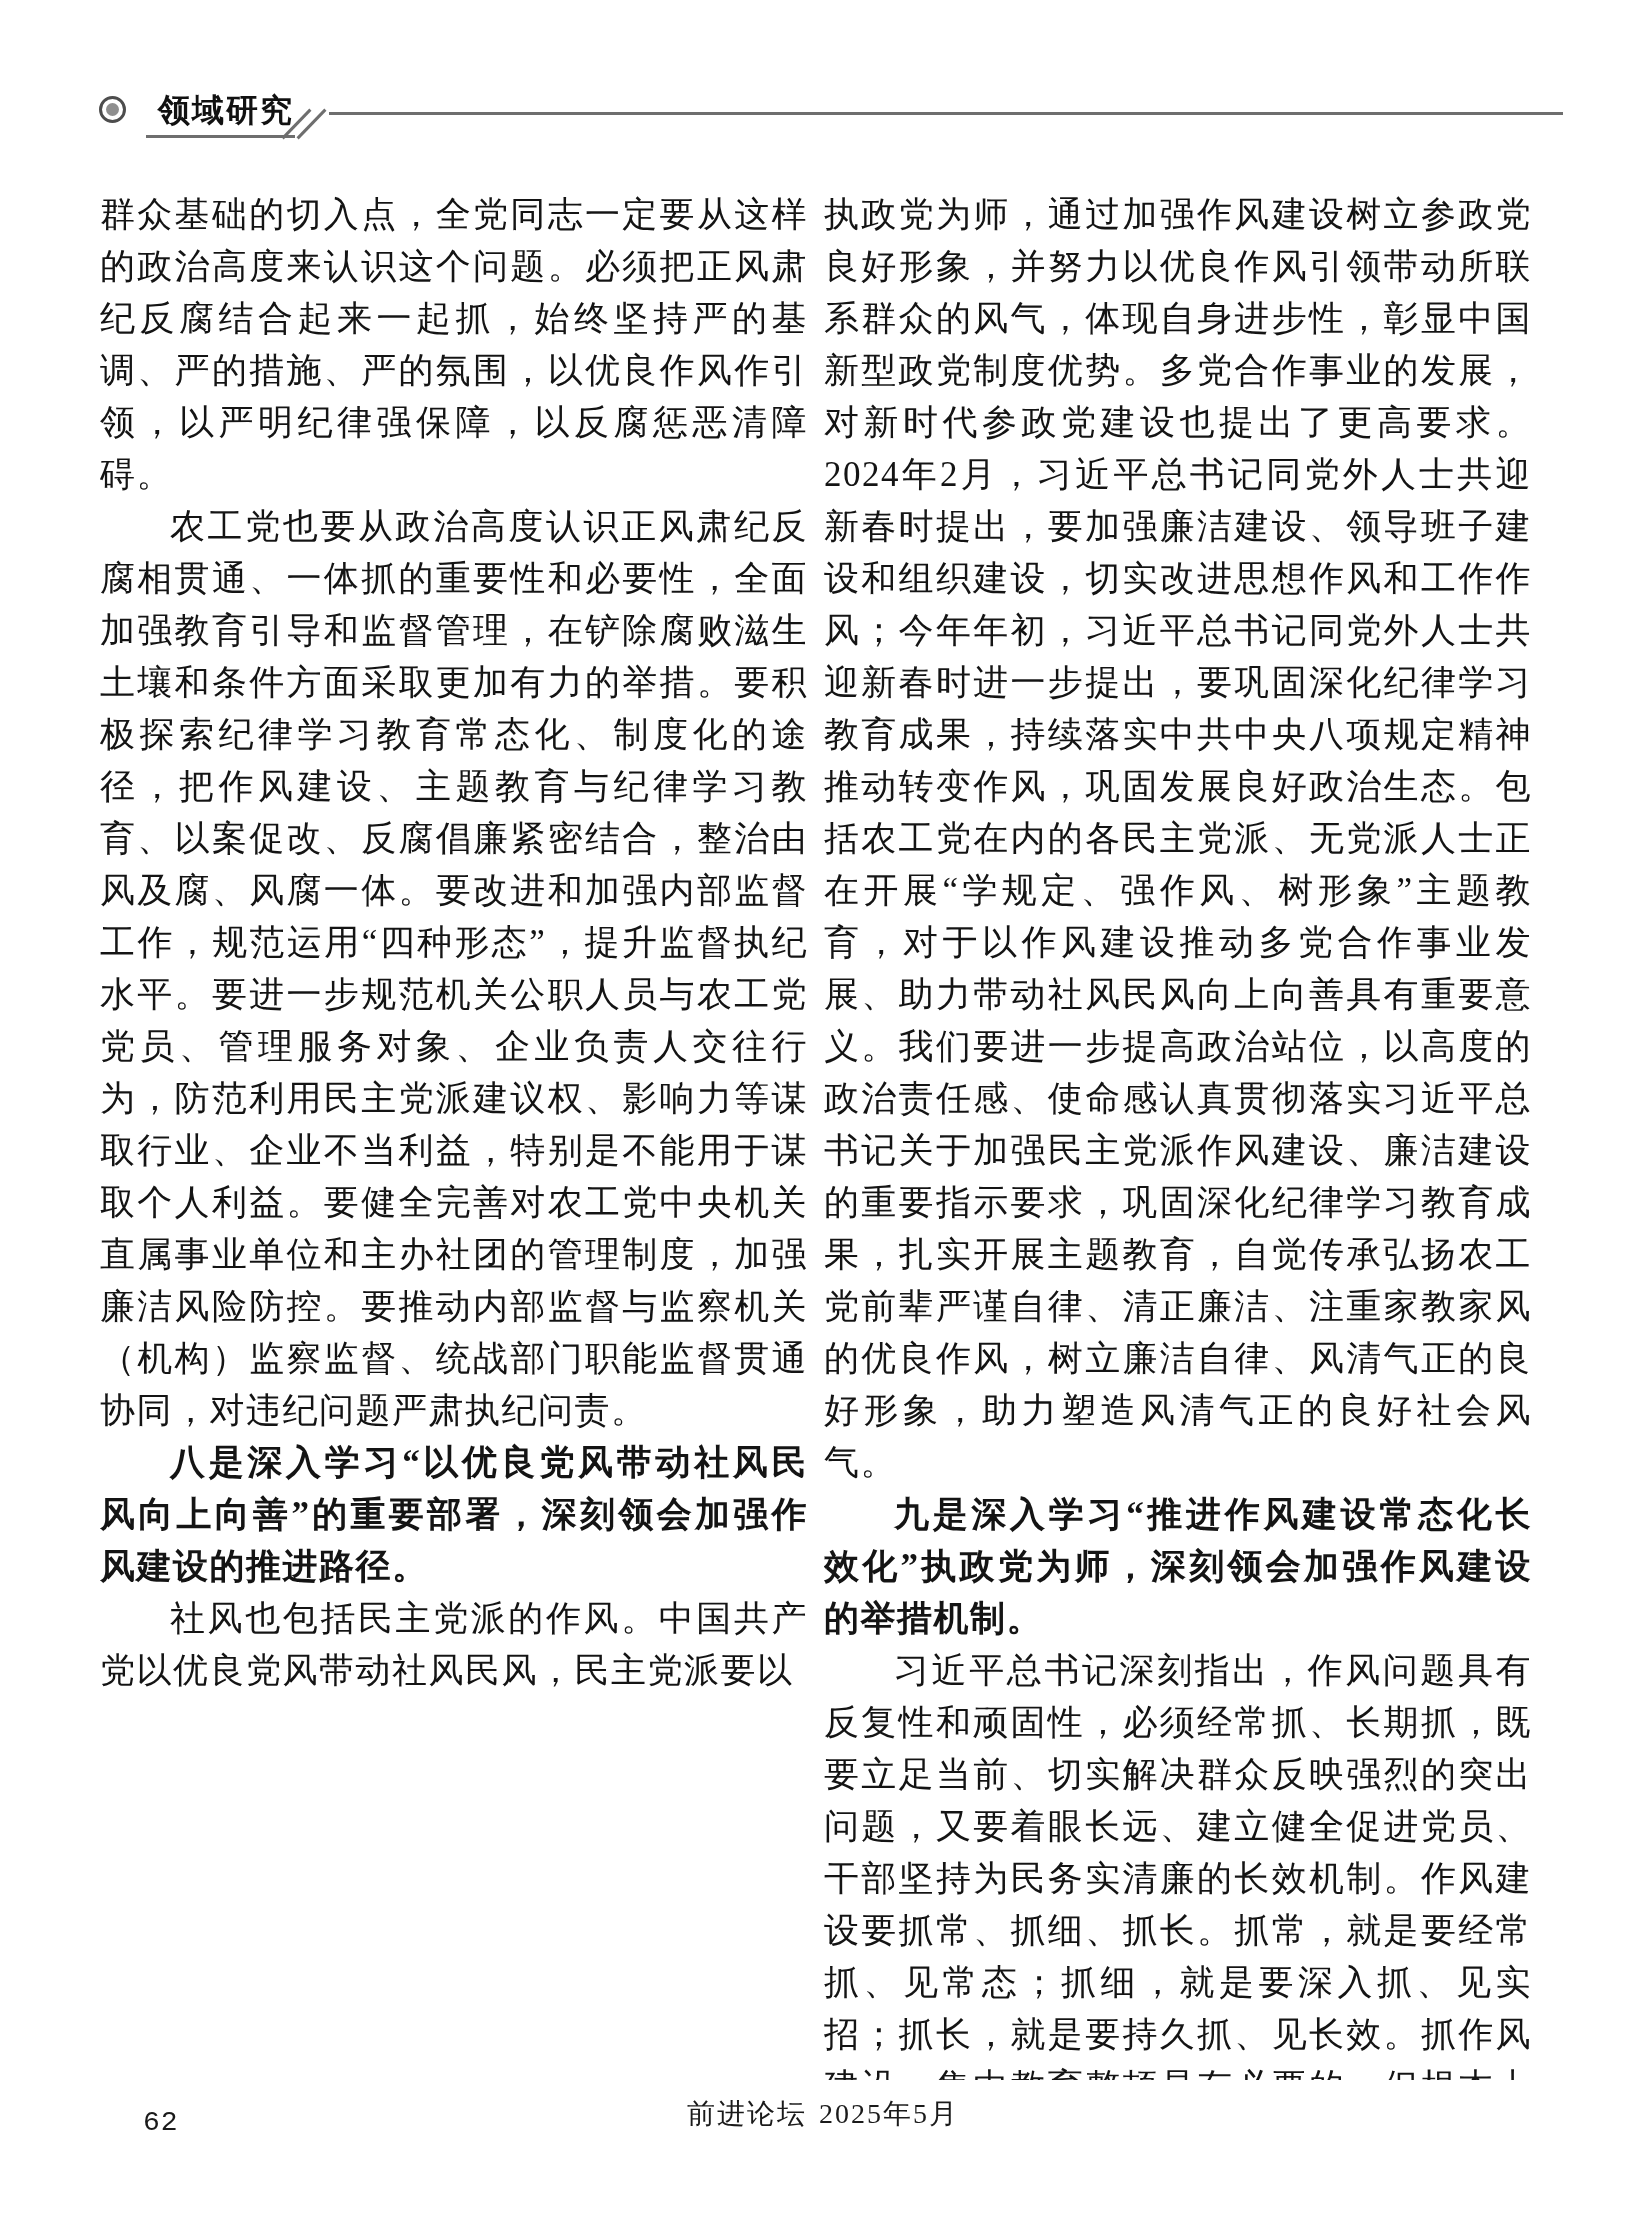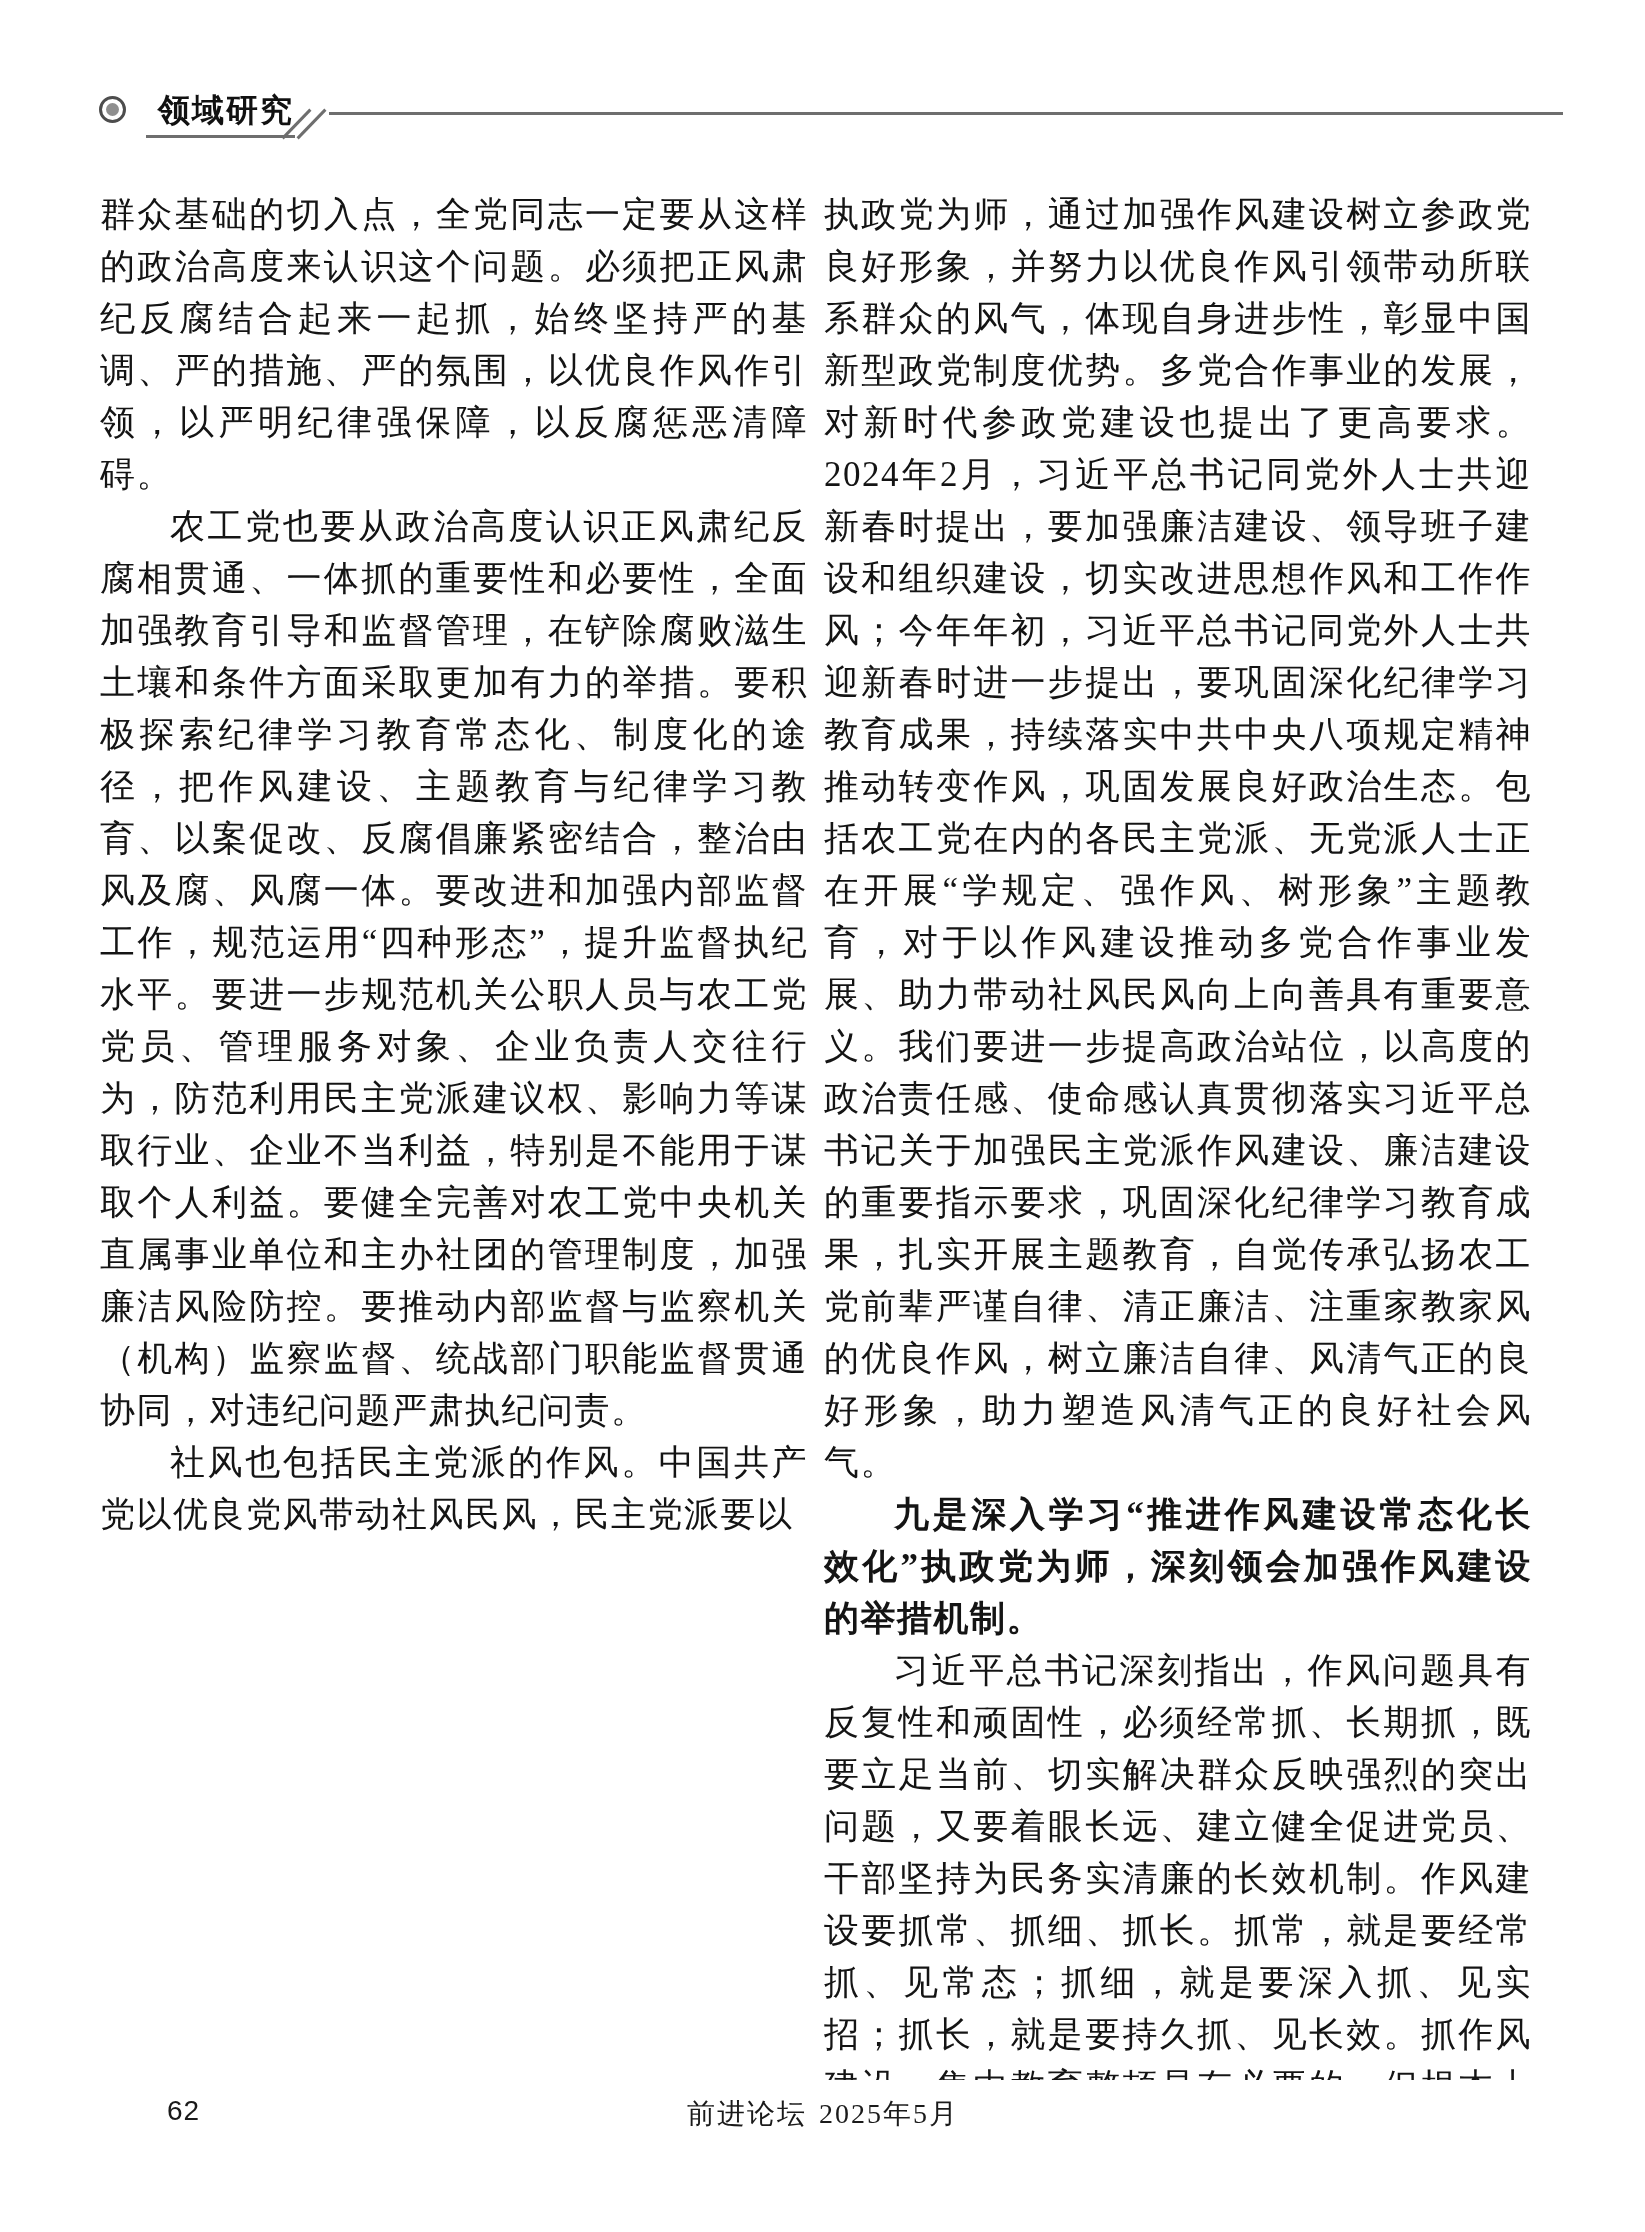--- a/index.html
+++ b/index.html
@@ -106,24 +106,23 @@
     left: 0;
     top: 2095px;
     width: 100%;
     height: 50px;
     font-size: 28px;
     color: #1a1a1a;
   }
   .page-number {
     position: absolute;
     left: 143px;
-    top: 0;
-    font-family: Liberation Sans, sans-serif;
+    top: 12px;
+    font-family: Liberation Mono, monospace;
     letter-spacing: 1px;
-    margin-left: 24px;
   }
   .footer-center {
     position: absolute;
     left: 0;
     width: 100%;
     top: 0;
     text-align: center;
     letter-spacing: 2px;
   }
   .journal-name { margin-right: 12px; }
@@ -142,20 +141,21 @@
     <div class="hdr-slash hdr-slash-1"></div>
     <div class="hdr-slash hdr-slash-2"></div>
     <div class="hdr-rule hdr-rule-right"></div>
   </div>
 
   <div class="content">
 
     <div class="col">
       <p class="para">群众基础的切入点，全党同志一定要从这样的政治高度来认识这个问题。必须把正风肃纪反腐结合起来一起抓，始终坚持严的基调、严的措施、严的氛围，以优良作风作引领，以严明纪律强保障，以反腐惩恶清障碍。</p>
       <p class="para indent">农工党也要从政治高度认识正风肃纪反腐相贯通、一体抓的重要性和必要性，全面加强教育引导和监督管理，在铲除腐败滋生土壤和条件方面采取更加有力的举措。要积极探索纪律学习教育常态化、制度化的途径，把作风建设、主题教育与纪律学习教育、以案促改、反腐倡廉紧密结合，整治由风及腐、风腐一体。要改进和加强内部监督工作，规范运用“四种形态”，提升监督执纪水平。要进一步规范机关公职人员与农工党党员、管理服务对象、企业负责人交往行为，防范利用民主党派建议权、影响力等谋取行业、企业不当利益，特别是不能用于谋取个人利益。要健全完善对农工党中央机关直属事业单位和主办社团的管理制度，加强廉洁风险防控。要推动内部监督与监察机关（机构）监察监督、统战部门职能监督贯通协同，对违纪问题严肃执纪问责。</p>
+      <p class="para indent bold">八是深入学习“以优良党风带动社风民风向上向善”的重要部署，深刻领会加强作风建设的推进路径。</p>
       <p class="para indent">社风也包括民主党派的作风。中国共产党以优良党风带动社风民风，民主党派要以</p>
     </div>
 
     <div class="col">
       <p class="para">执政党为师，通过加强作风建设树立参政党良好形象，并努力以优良作风引领带动所联系群众的风气，体现自身进步性，彰显中国新型政党制度优势。多党合作事业的发展，对新时代参政党建设也提出了更高要求。2024年2月，习近平总书记同党外人士共迎新春时提出，要加强廉洁建设、领导班子建设和组织建设，切实改进思想作风和工作作风；今年年初，习近平总书记同党外人士共迎新春时进一步提出，要巩固深化纪律学习教育成果，持续落实中共中央八项规定精神推动转变作风，巩固发展良好政治生态。包括农工党在内的各民主党派、无党派人士正在开展“学规定、强作风、树形象”主题教育，对于以作风建设推动多党合作事业发展、助力带动社风民风向上向善具有重要意义。我们要进一步提高政治站位，以高度的政治责任感、使命感认真贯彻落实习近平总书记关于加强民主党派作风建设、廉洁建设的重要指示要求，巩固深化纪律学习教育成果，扎实开展主题教育，自觉传承弘扬农工党前辈严谨自律、清正廉洁、注重家教家风的优良作风，树立廉洁自律、风清气正的良好形象，助力塑造风清气正的良好社会风气。</p>
       <p class="para indent bold">九是深入学习“推进作风建设常态化长效化”执政党为师，深刻领会加强作风建设的举措机制。</p>
       <p class="para indent">习近平总书记深刻指出，作风问题具有反复性和顽固性，必须经常抓、长期抓，既要立足当前、切实解决群众反映强烈的突出问题，又要着眼长远、建立健全促进党员、干部坚持为民务实清廉的长效机制。作风建设要抓常、抓细、抓长。抓常，就是要经常抓、见常态；抓细，就是要深入抓、见实招；抓长，就是要持久抓、见长效。抓作风建设，集中教育整顿是有必要的，但根本上还是要</p>
     </div>
 
   </div>

